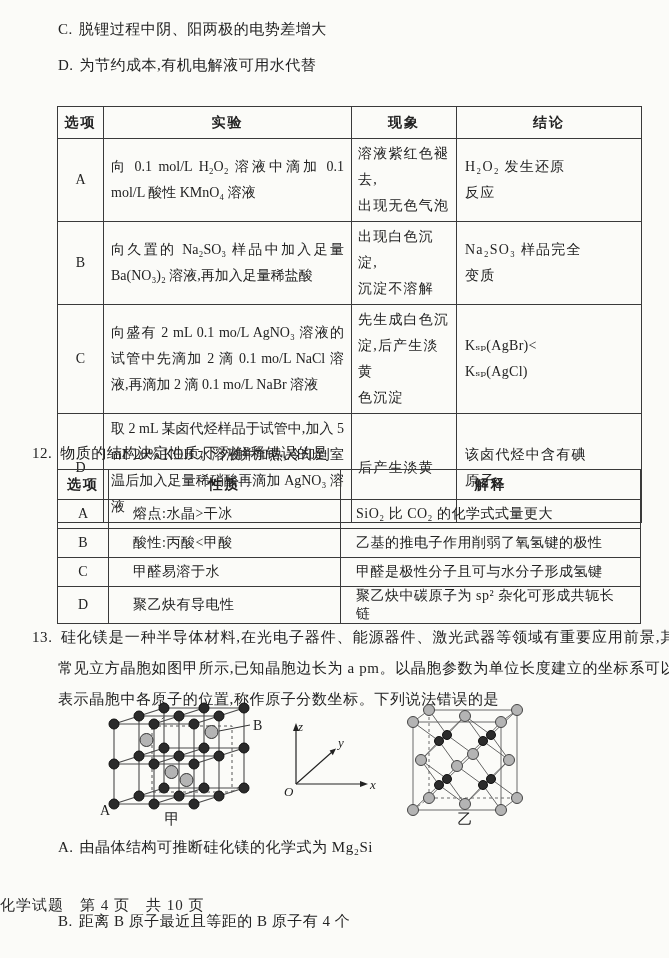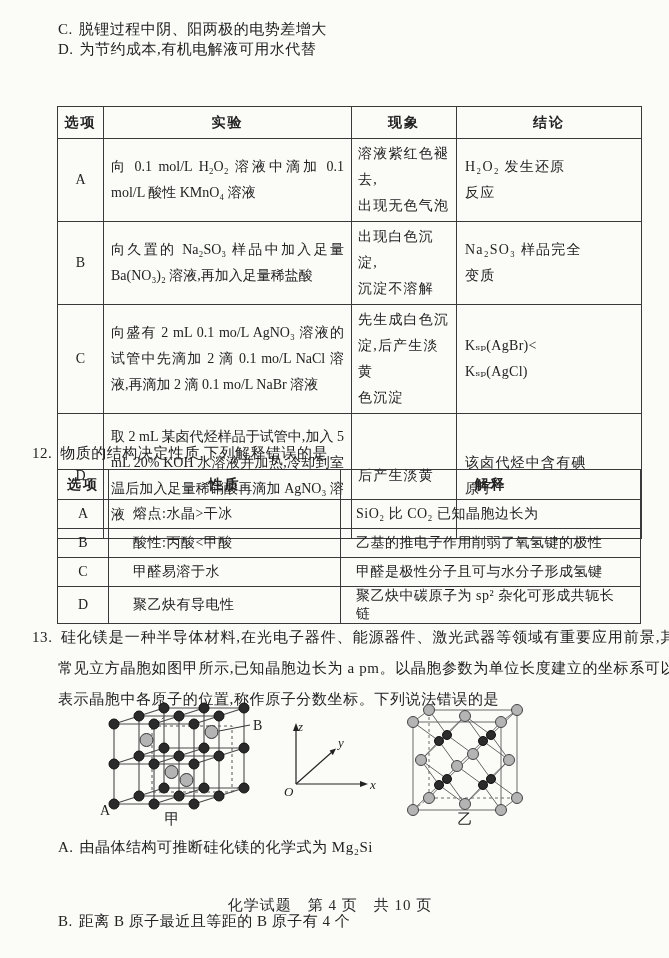--- a/index.html
+++ b/index.html
@@ -11,43 +11,43 @@
   }
   .abs{position:absolute;}
   .optline{white-space:nowrap;letter-spacing:.5px;}
   .optline .lbl{margin-right:6px;}
   .stemline{white-space:nowrap;letter-spacing:.5px;}
   .stemline .qnum{margin-right:8px;}
   table{border-collapse:collapse;table-layout:fixed;font-size:14px;color:#222;border-radius:9px;}
   td,th{border:1.2px solid #3a3a3a;vertical-align:middle;overflow:hidden;}
   th{font-weight:bold;text-align:center;letter-spacing:2px;}
   .optcell{text-align:center;font-size:14px;}
-  .expcell{text-align:justify;padding:10px 7px;line-height:26px;}
+  .expcell{text-align:justify;padding:2px 7px;line-height:26px;}
   .preline{white-space:pre-line;padding:2px 6px;line-height:26px;letter-spacing:1.2px;}
   .conc{padding:5px 8px;}
   .propcell{padding:0 24px;letter-spacing:.5px;}
   .explcell{padding:0 15px;letter-spacing:.5px;}
   .q13p{
     width:618px;text-align:justify;line-height:31px;letter-spacing:.6px;
     padding-left:26px;text-indent:-26px;margin:0;
   }
   .caption{width:165px;text-align:center;font-size:15px;letter-spacing:1px;}
-  .footer{width:660px;text-align:center;font-size:15px;letter-spacing:1px;color:#2a2a2a;}
+  .footer{width:660px;font-size:15px;letter-spacing:1px;color:#2a2a2a;}
   svg text{font-family:"Liberation Serif","DejaVu Serif",serif;fill:#1d1d1d;}
   .mathlbl{font-style:italic;}
 </style>
 </head>
 <body>
 
 <div class="page">
 
   <div class="abs optline" style="left:58px;top:20px;">
     <span class="lbl">C.</span><span>脱锂过程中阴、阳两极的电势差增大</span>
   </div>
-  <div class="abs optline" style="left:58px;top:40px;">
+  <div class="abs optline" style="left:58px;top:56px;">
     <span class="lbl">D.</span><span>为节约成本,有机电解液可用水代替</span>
   </div>
 
 
   <table class="abs" style="left:57px;top:106px;width:584px;">
     <colgroup>
         <col style="width:46px">
         <col style="width:248px">
         <col style="width:105px">
         <col style="width:185px">
@@ -106,21 +106,21 @@
       </colgroup>
     <tbody>
         <tr style="height:30px">
       <th>选项</th>
       <th>性质</th>
       <th>解释</th>
     </tr>
     <tr style="height:29px">
       <td class="optcell">A</td>
       <td class="propcell">熔点:水晶&gt;干冰</td>
-      <td class="explcell">SiO₂ 比 CO₂ 已知晶胞边长为</td>
+      <td class="explcell">SiO₂ 比 CO₂ 的化学式式量更大</td>
     </tr>
     <tr style="height:29px">
       <td class="optcell">B</td>
       <td class="propcell">酸性:丙酸&lt;甲酸</td>
       <td class="explcell">乙基的推电子作用削弱了氧氢键的极性</td>
     </tr>
     <tr style="height:29px">
       <td class="optcell">C</td>
       <td class="propcell">甲醛易溶于水</td>
       <td class="explcell">甲醛是极性分子且可与水分子形成氢键</td>

